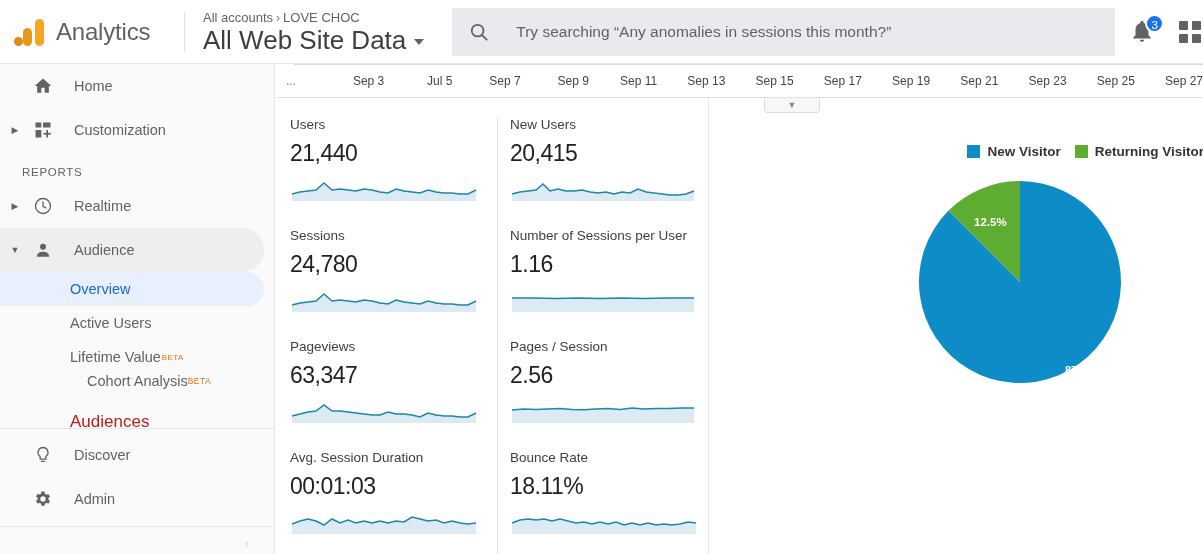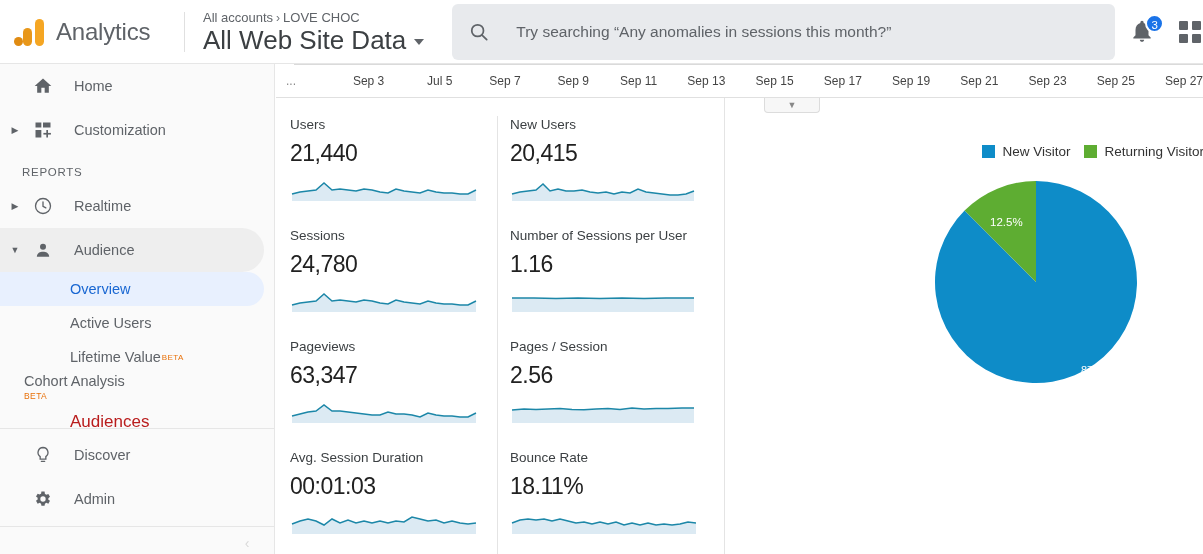--- a/index.html
+++ b/index.html
@@ -68,22 +68,22 @@
     border-right: 5px solid transparent;
     border-top: 6px solid #5f6368;
     position: relative; top: 2px;
   }
   .search-wrap {
     flex: 1 1 auto;
     display: flex; justify-content: flex-start;
     padding-left: 28px; padding-right: 14px;
   }
   .search-box {
-    width: 663px; height: 56px;
-    background: #e8eaed; border-radius: 6px;
+    width: 663px; height: 48px;
+    background: #e8eaed; border-radius: 1px;
     display: flex; align-items: center;
     padding: 0 16px;
   }
   .search-box .mag { width: 22px; height: 22px; flex: 0 0 auto; }
   .search-placeholder {
     margin-left: 26px;
     font-size: 15.5px; color: #5f6368;
     white-space: nowrap; overflow: hidden;
   }
   .top-actions {
@@ -148,22 +148,22 @@
   }
   .subnav.active {
     background: #e8f0fe; color: #1967d2;
     border-radius: 0 22px 22px 0; margin-right: 10px;
   }
   .subnav .beta {
     font-size: 8px; color: #e8710a; letter-spacing: 0.4px;
     vertical-align: super; margin-left: 1px;
   }
   .subnav.stacked {
-    flex-direction: column; align-items: flex-start;
-    height: 38px; line-height: 15px; padding-left: 24px;
+    align-items: flex-start;
+    height: 38px; justify-content: center; line-height: 15px; padding-left: 24px;
   }
   .subnav.stacked .beta {
     vertical-align: baseline; margin-left: 0; font-size: 8.5px;
   }
   .clip-row {
     position: relative; height: 16px; overflow: hidden;
     padding-left: 70px; font-size: 17px; color: #b91c1c;
   }
   .sb-divider {
     height: 1px; background: #e6e6e6; margin: 0 0 0 0;
@@ -237,21 +237,22 @@
   }
   .metric-value {
     font-size: 23px; color: #212121; font-weight: 400;
     line-height: 40px; letter-spacing: -0.5px;
   }
   .spark { display: block; margin-top: 2px; }
 
   .pie-col {
     flex: 1 1 auto; position: relative;
     border-left: 1px solid #e4e4e4;
-    margin-left: 16px;
+    margin-left: 0;
+    font-weight: bold;
   }
   .legend {
     position: absolute; top: 46px; right: -1px;
     display: flex; align-items: center; gap: 14px;
     white-space: nowrap;
   }
   .legend-item { display: flex; align-items: center; font-size: 13.5px; color: #333; }
   .legend-swatch {
     width: 13px; height: 13px; margin-right: 7px; flex: 0 0 auto;
   }

